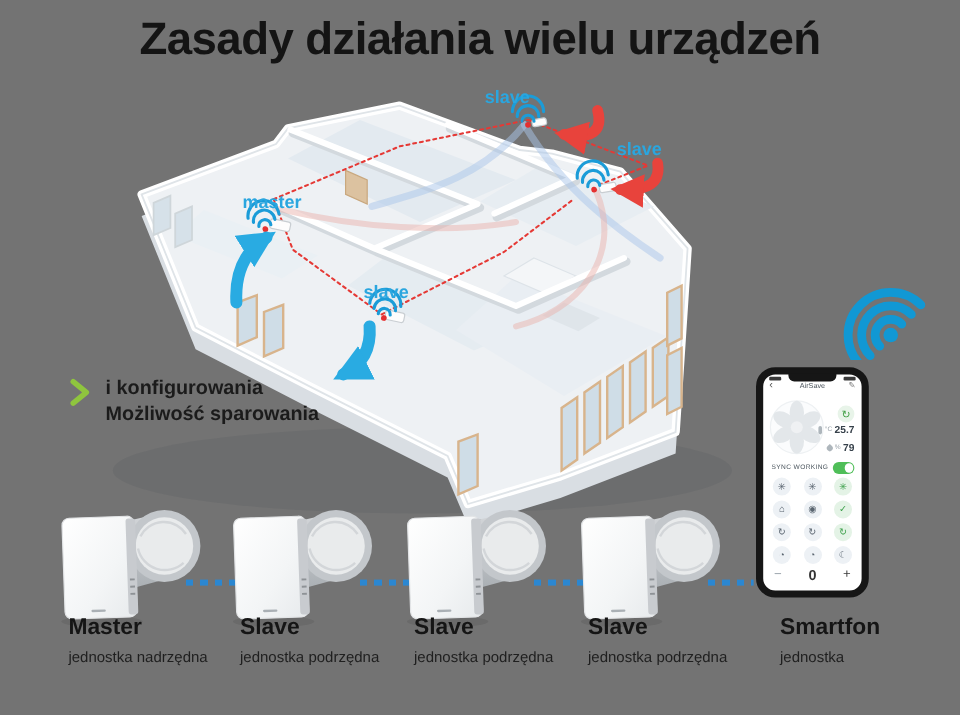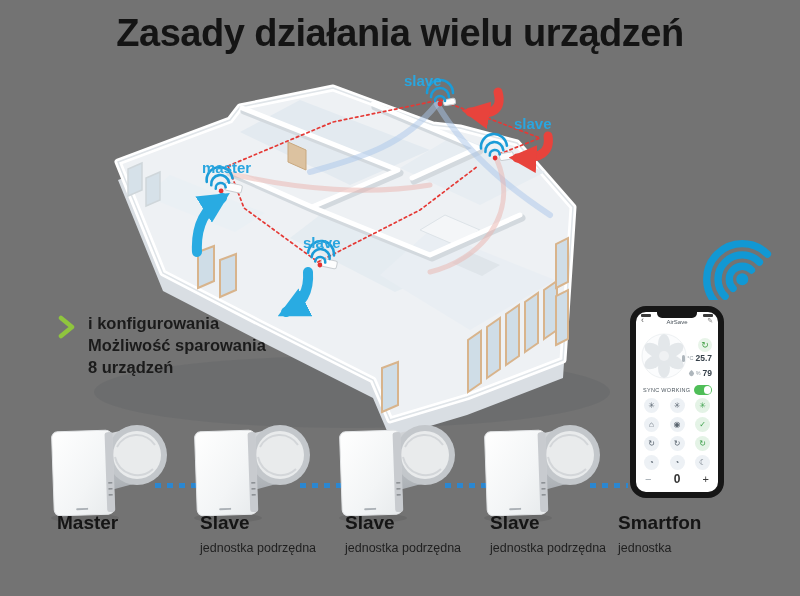--- a/index.html
+++ b/index.html
@@ -209,21 +209,20 @@
     <text class="hl" x="514" y="129">slave</text>
     <text class="hl" x="303" y="248">slave</text>
   </svg>
 
   <svg class="chevron" width="20" height="26">
     <path d="M3,3 L14,12 L3,21" stroke="#8fc53e" stroke-width="4.5" fill="none" stroke-linecap="round" stroke-linejoin="round"></path>
   </svg>
   <div class="feature">
     <div>i konfigurowania</div>
     <div>Możliwość sparowania</div>
-    <div>8 urządzeń</div>
   </div>
 
   <svg id="bigwifi" width="108" height="78" viewBox="0 0 120 90">
     <g transform="rotate(-45 88 66)">
       <path d="M73,66 A15,15 0 0 1 103,66" stroke="#1198d4" stroke-width="8.5" fill="none" stroke-linecap="round"></path>
       <path d="M60,66 A28,28 0 0 1 116,66" stroke="#1198d4" stroke-width="8.5" fill="none" stroke-linecap="round"></path>
       <path d="M47,66 A41,41 0 0 1 129,66" stroke="#1198d4" stroke-width="8.5" fill="none" stroke-linecap="round"></path>
       <circle cx="88" cy="66" r="7" fill="#1198d4"></circle>
     </g>
   </svg>
@@ -241,34 +240,35 @@
     </svg>
   <svg class="device" style="left:333px" width="140" height="100">
       <use href="#fan-unit"></use>
     </svg>
   <svg class="device" style="left:478px" width="140" height="100">
       <use href="#fan-unit"></use>
     </svg>
 
   <div class="unit-label" style="left:57px">
     <div class="unit-name">Master</div>
+    <div class="unit-sub">jednostka nadrzędna</div>
   </div>
   <div class="unit-label" style="left:200px">
     <div class="unit-name">Slave</div>
     <div class="unit-sub">jednostka podrzędna</div>
   </div>
   <div class="unit-label" style="left:345px">
     <div class="unit-name">Slave</div>
     <div class="unit-sub">jednostka podrzędna</div>
   </div>
   <div class="unit-label" style="left:490px">
     <div class="unit-name">Slave</div>
     <div class="unit-sub">jednostka podrzędna</div>
   </div>
-  <div class="unit-label" style="left:618px">
+  <div class="unit-label" style="left:650px">
     <div class="unit-name">Smartfon</div>
     <div class="unit-sub">jednostka</div>
   </div>
 
   <div class="phone">
     <div class="notch"></div>
     <div class="statbar" style="left:5px"></div>
     <div class="statbar" style="right:5px"></div>
     <div class="screen">
       <div class="app-back">‹</div>

